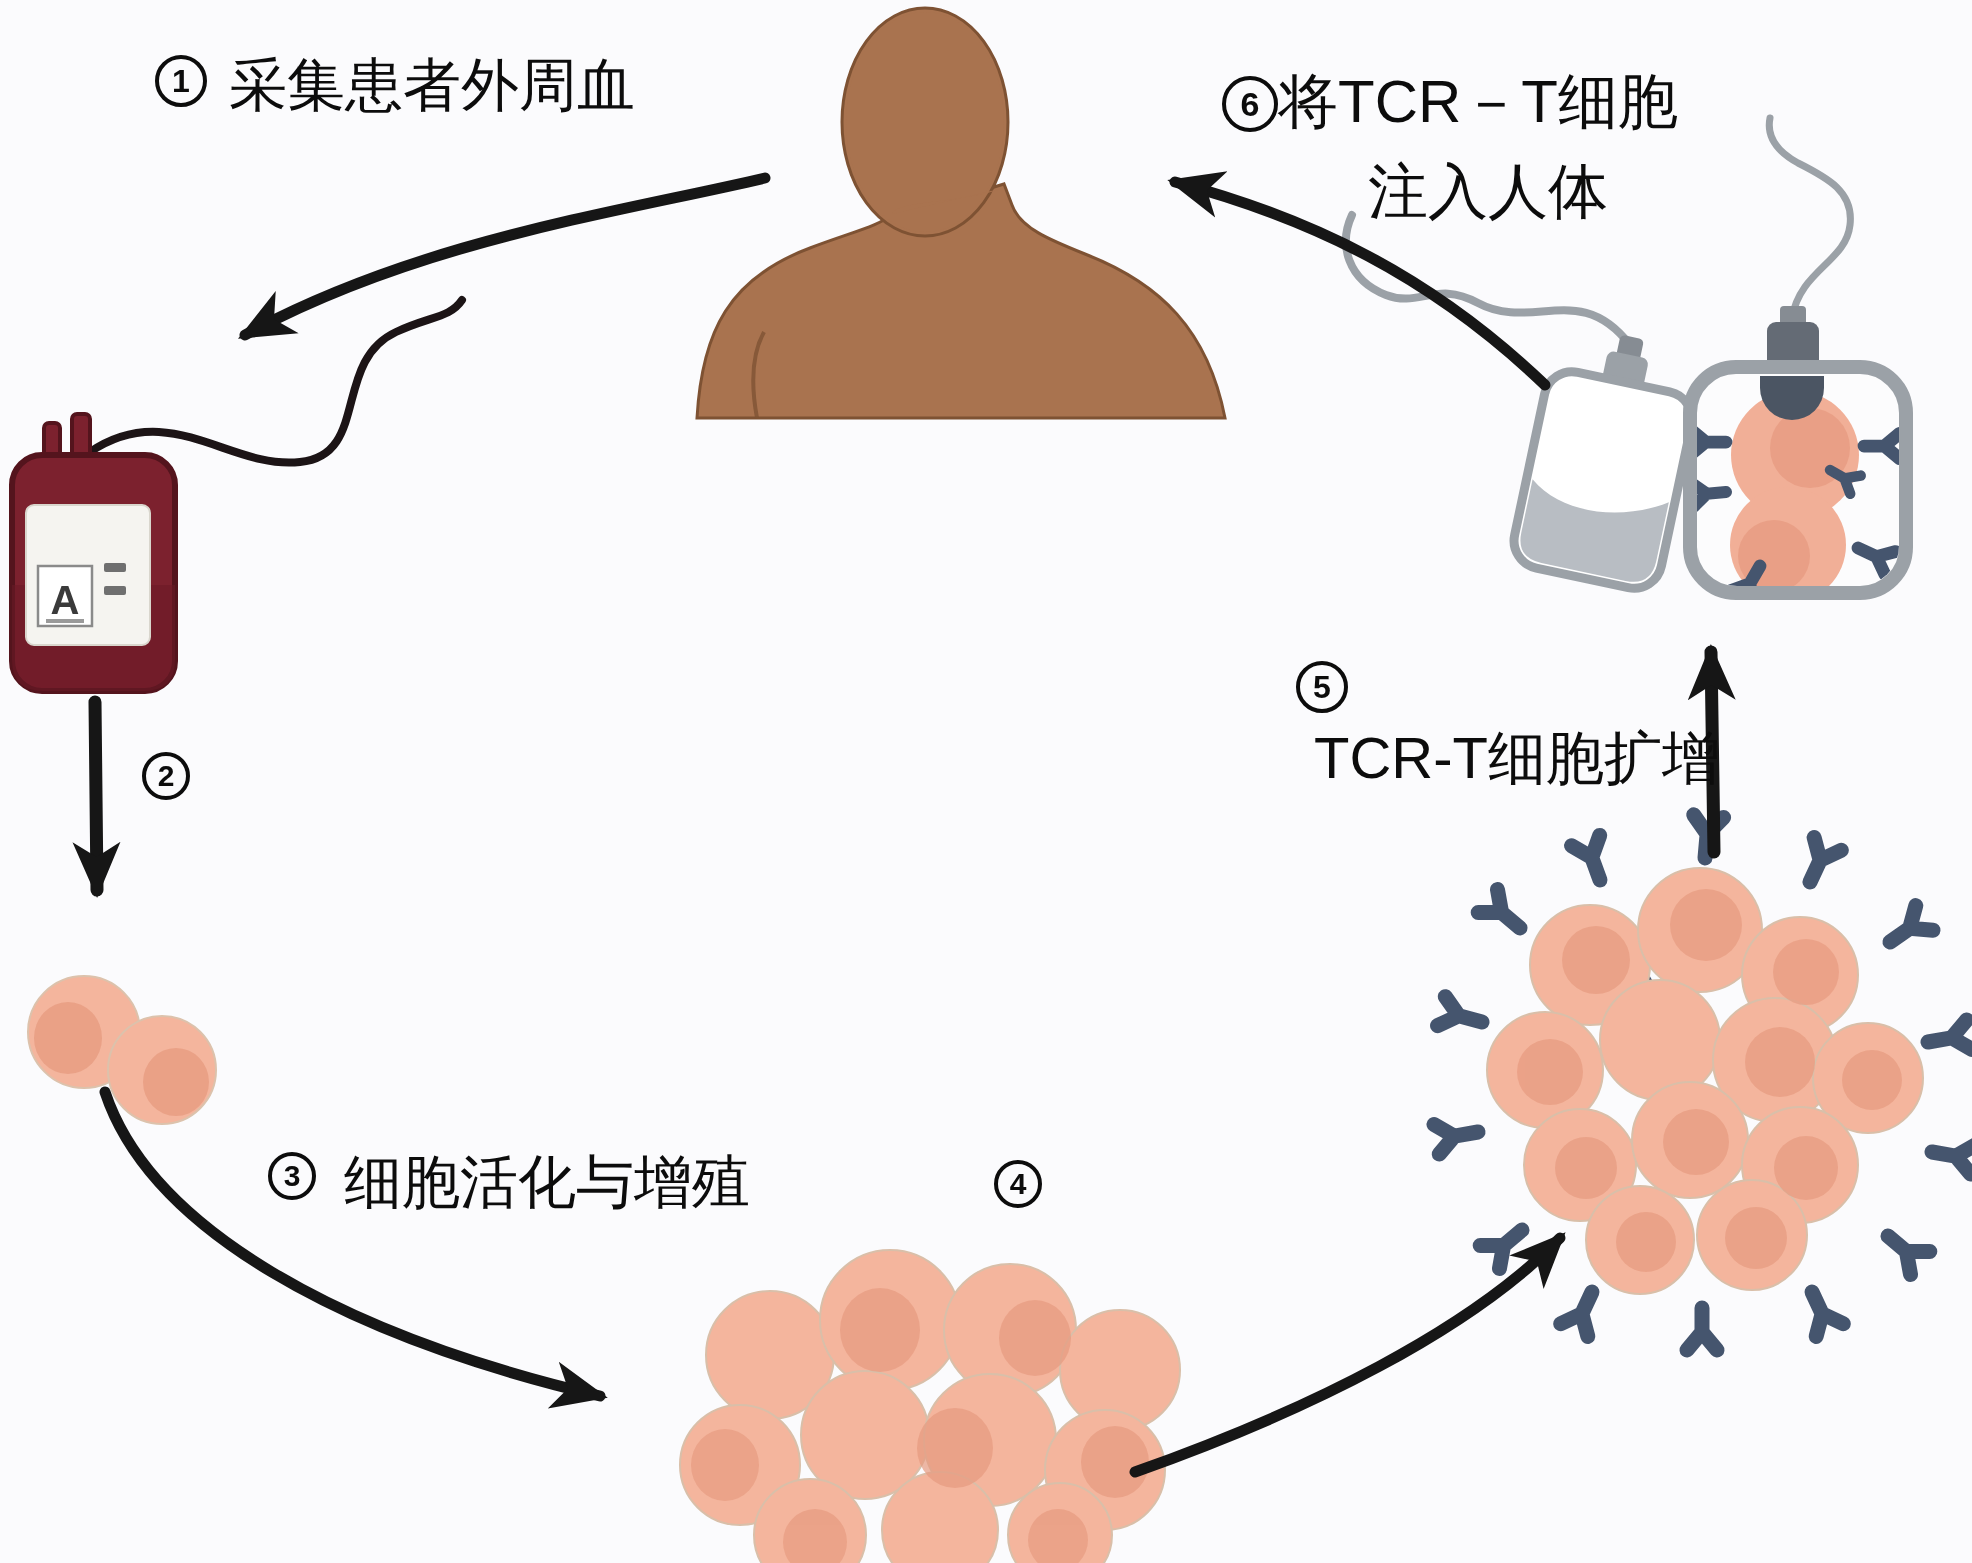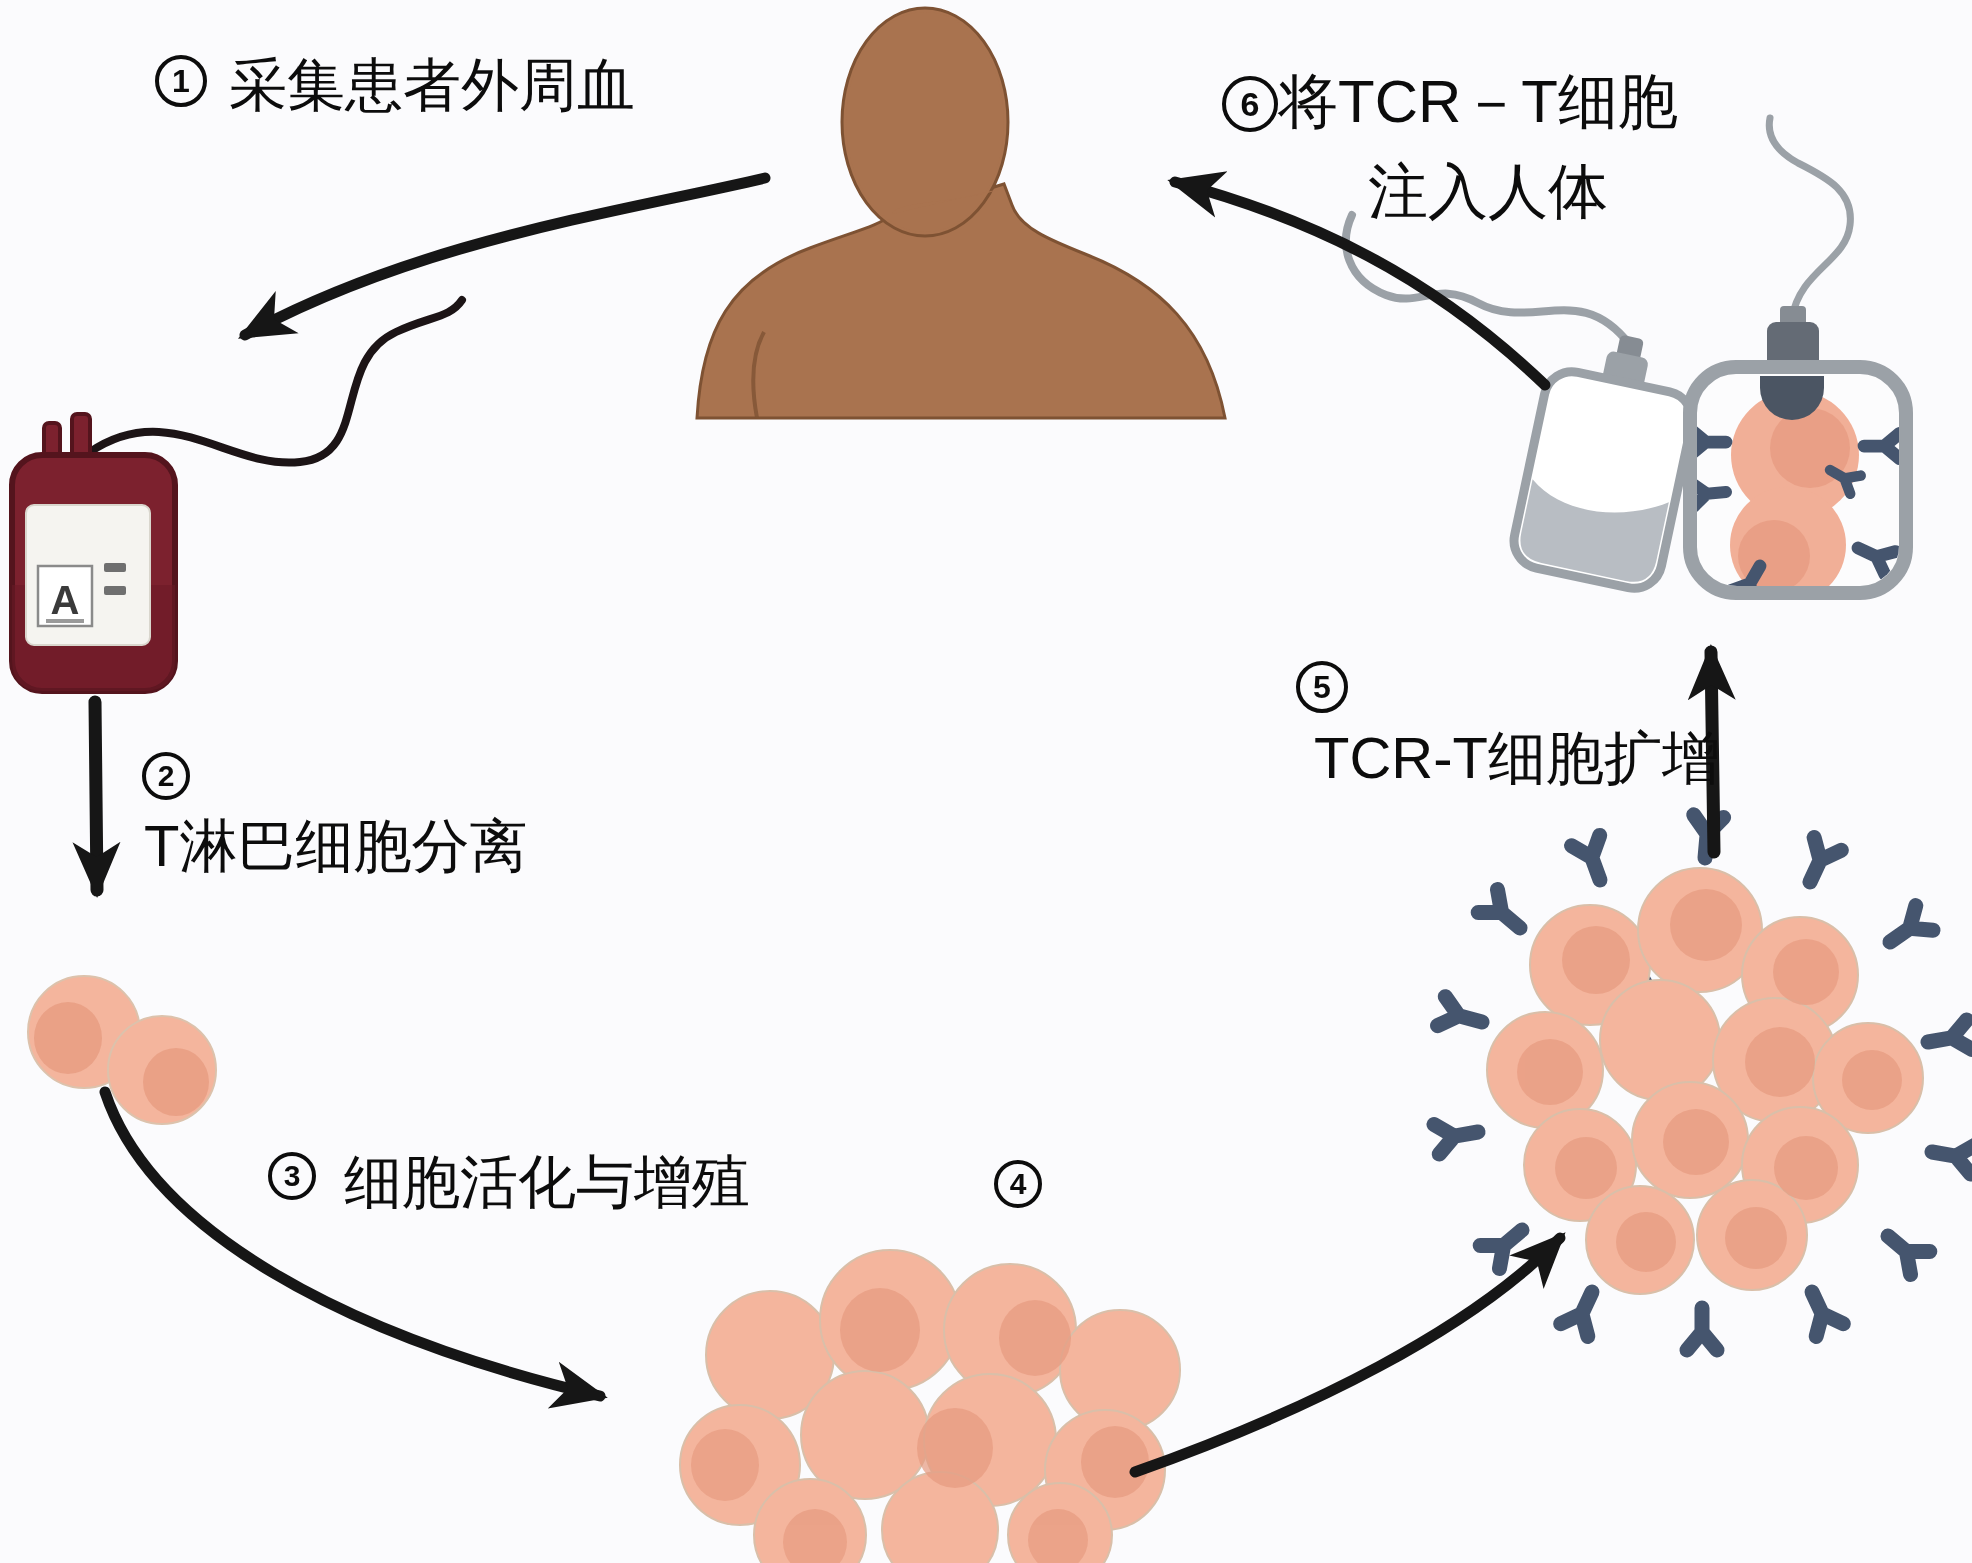--- a/index.html
+++ b/index.html
@@ -188,21 +188,20 @@
     </g>
   </svg>
 
   <div class="step-label" style="left:155px;top:55px;gap:22px;">
     <span class="badge b52">1</span>
     <span class="lbl f58">采集患者外周血</span>
   </div>
 
   <div class="step-label" style="left:142px;top:752px;flex-direction:column;gap:16px;">
     <span class="badge b48">2</span>
-    <span class="lbl f58" style="margin-left:2px;">T淋巴细胞分离</span>
   </div>
 
   <div class="step-label" style="left:268px;top:1152px;gap:28px;">
     <span class="badge b48">3</span>
     <span class="lbl f58" style="">细胞活化与增殖</span>
   </div>
 
   <div class="step-label" style="left:994px;top:1160px;gap:46px;">
     <span class="badge b48">4</span>
   </div>

